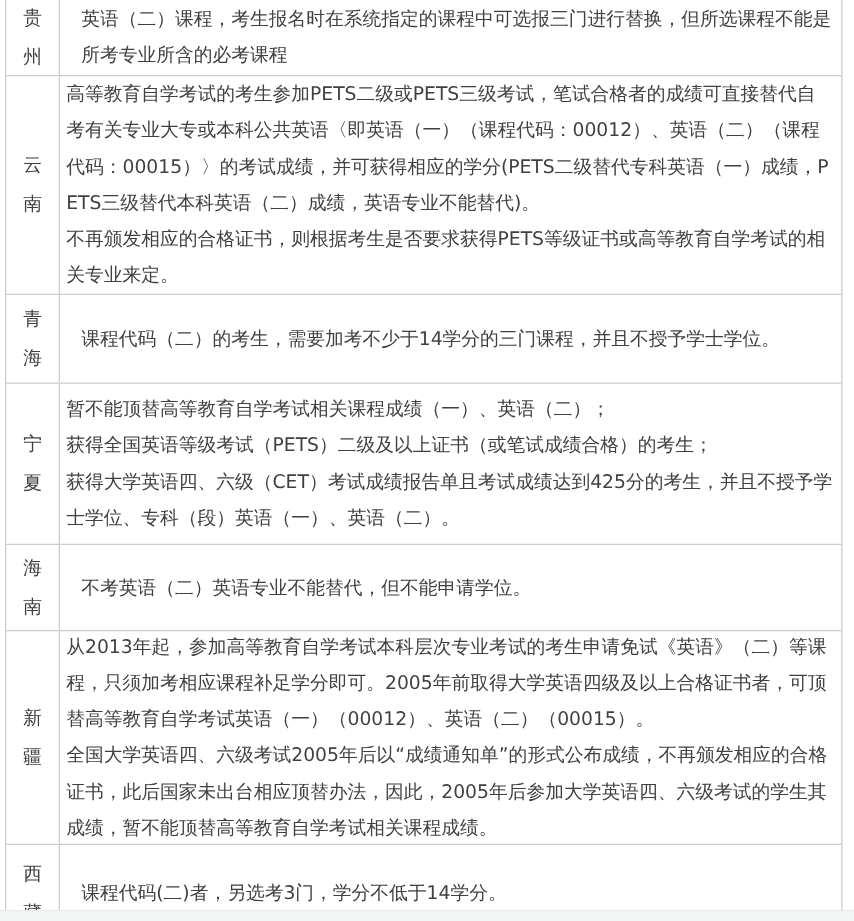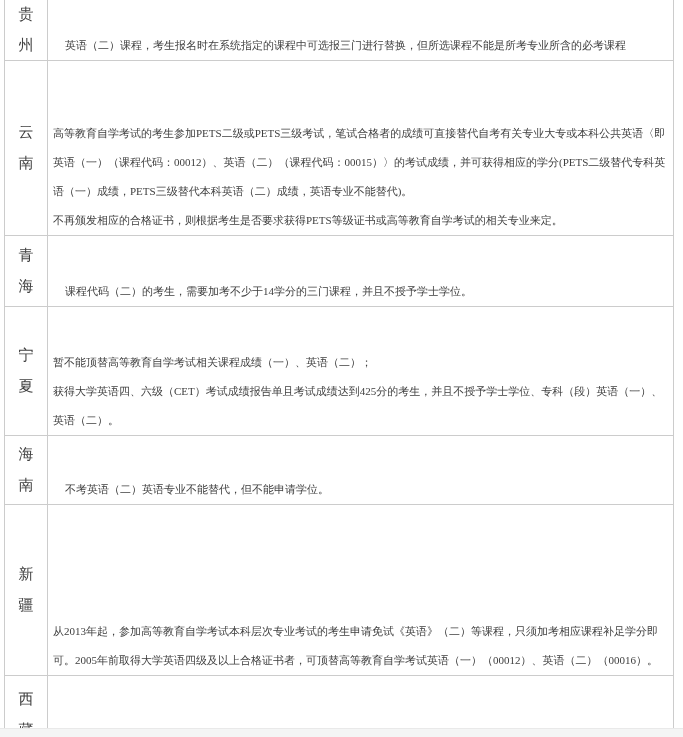--- a/index.html
+++ b/index.html
@@ -39,24 +39,23 @@
     border-right:1px solid var(--border);
     display:flex;flex-direction:column;
     align-items:center;justify-content:center;
     font-size:15px;
   }
   .province-cell .pchar{
     line-height:31px;height:31px;text-align:center;
   }
   .content-cell{
     flex:1 1 auto;min-width:0;
-    display:flex;flex-direction:column;justify-content:flex-end;
+    display:flex;flex-direction:column;justify-content:center;
     padding:0 6px 0 5px;
-    font-size:11px;
-    font-family:Liberation Serif, serif;
+    font-size:15px;
   }
   .content-cell p{
     margin:0;line-height:29px;
     word-break:break-all;
   }
   .indent-first p{text-indent:12px;}
   .indent-all{padding-left:17px;}
   .hscrollbar{
     position:absolute;left:0;top:728px;width:683px;height:9px;
     background:var(--track);
@@ -97,39 +96,41 @@
         <p>课程代码（二）的考生，需要加考不少于14学分的三门课程，并且不授予学士学位。</p>
       </div>
     </div>
     <div class="row">
       <div class="province-cell">
         <div class="pchar">宁</div>
         <div class="pchar">夏</div>
       </div>
       <div class="content-cell">
         <p>暂不能顶替高等教育自学考试相关课程成绩（一）、英语（二）；</p>
+        <p>获得全国英语等级考试（PETS）二级及以上证书（或笔试成绩合格）的考生；</p>
         <p>获得大学英语四、六级（CET）考试成绩报告单且考试成绩达到425分的考生，并且不授予学士学位、专科（段）英语（一）、英语（二）。</p>
       </div>
     </div>
     <div class="row">
       <div class="province-cell">
         <div class="pchar">海</div>
         <div class="pchar">南</div>
       </div>
       <div class="content-cell indent-first">
         <p>不考英语（二）英语专业不能替代，但不能申请学位。</p>
       </div>
     </div>
     <div class="row">
       <div class="province-cell">
         <div class="pchar">新</div>
         <div class="pchar">疆</div>
       </div>
       <div class="content-cell">
-        <p>从2013年起，参加高等教育自学考试本科层次专业考试的考生申请免试《英语》（二）等课程，只须加考相应课程补足学分即可。2005年前取得大学英语四级及以上合格证书者，可顶替高等教育自学考试英语（一）（00012）、英语（二）（00016）。</p>
+        <p>从2013年起，参加高等教育自学考试本科层次专业考试的考生申请免试《英语》（二）等课程，只须加考相应课程补足学分即可。2005年前取得大学英语四级及以上合格证书者，可顶替高等教育自学考试英语（一）（00012）、英语（二）（00015）。</p>
+        <p>全国大学英语四、六级考试2005年后以“成绩通知单”的形式公布成绩，不再颁发相应的合格证书，此后国家未出台相应顶替办法，因此，2005年后参加大学英语四、六级考试的学生其成绩，暂不能顶替高等教育自学考试相关课程成绩。</p>
       </div>
     </div>
     <div class="row">
       <div class="province-cell">
         <div class="pchar">西</div>
         <div class="pchar">藏</div>
       </div>
       <div class="content-cell indent-first">
         <p>课程代码(二)者，另选考3门，学分不低于14学分。</p>
       </div>

